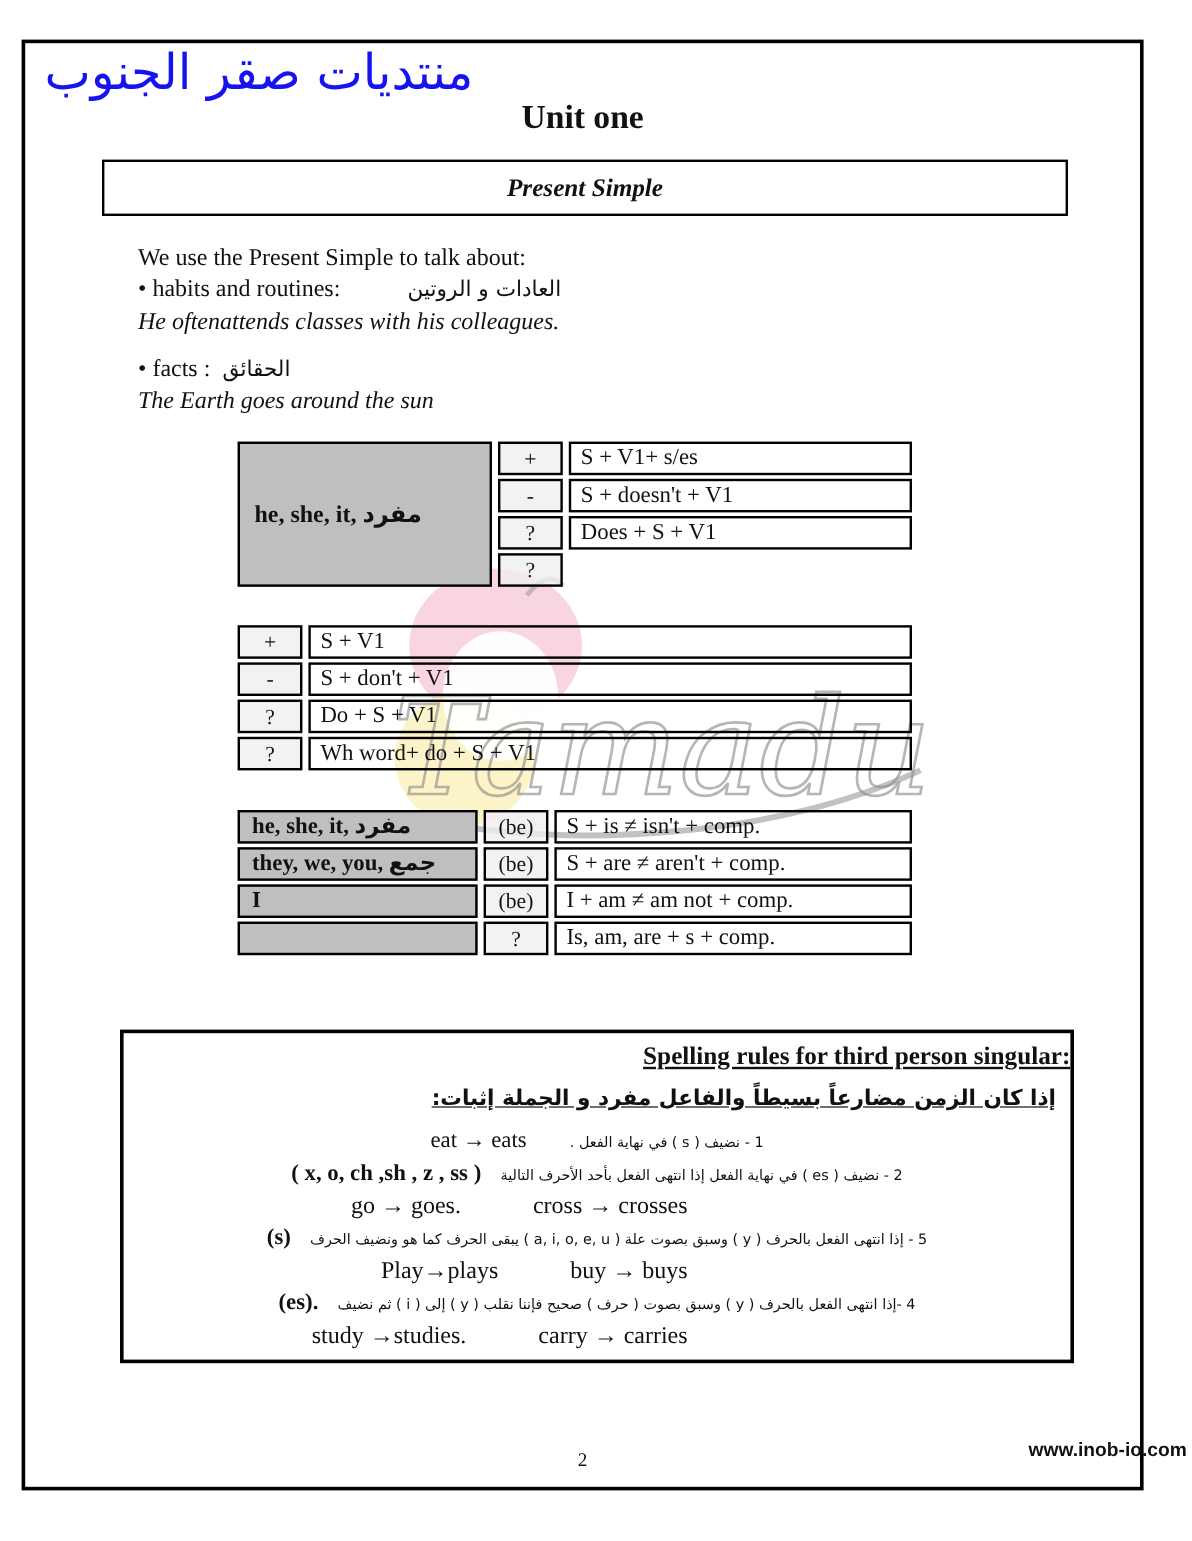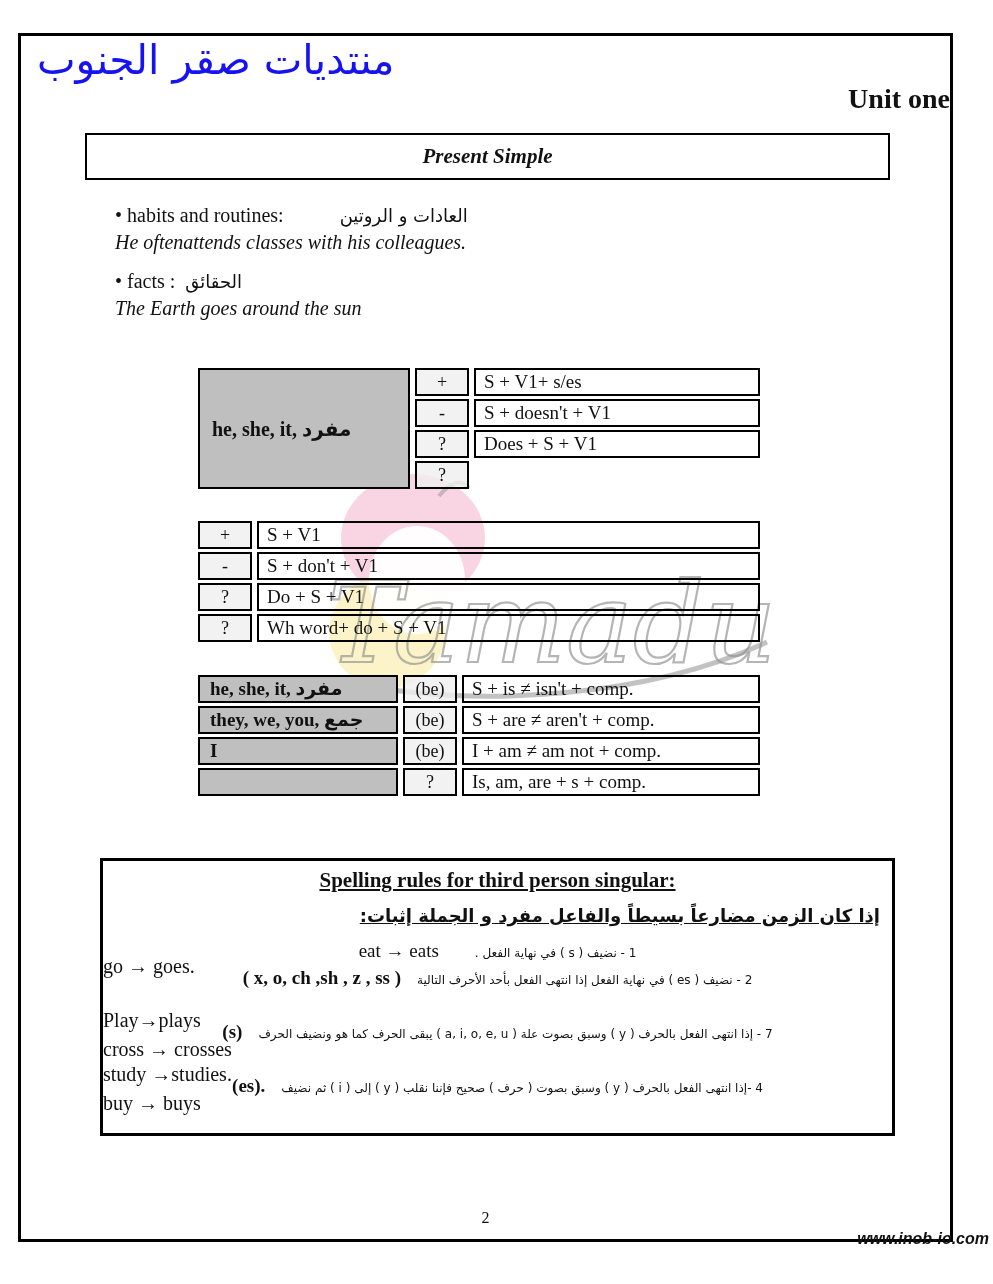--- a/index.html
+++ b/index.html
@@ -11,21 +11,21 @@
   .page{
     position:absolute;left:18px;top:33px;width:929px;height:1203px;
     border:3px solid #000;background:transparent;
   }
   
   .site-name{
     position:absolute;left:16px;top:2px;font-size:41px;color:#1713ee;
     font-family:"DejaVu Sans","Liberation Sans",sans-serif;line-height:1.1;
   }
   .unit-title{
-    position:absolute;left:0;right:0;top:47px;text-align:right;
+    position:absolute;left:0;right:0;top:47px;text-align:center;
     font-weight:bold;font-size:28px;
   }
   .lesson-box{
     position:absolute;left:64px;top:97px;width:801px;height:43px;
     border:2px solid #000;text-align:center;
     font-weight:bold;font-style:italic;font-size:21px;line-height:43px;
   }
   
   .intro{position:absolute;left:94px;top:166px;font-size:20px;line-height:26px;}
   .intro .ln{white-space:nowrap;}
@@ -59,46 +59,46 @@
     width:186px;background:#bfbfbf;border:2px solid #000;
     font-weight:bold;font-size:19px;line-height:24px;height:24px;
     padding-left:10px;white-space:nowrap;
   }
   
   .spelling-box{
     position:absolute;left:79px;top:822px;width:789px;height:272px;
     border:3px solid #000;overflow:hidden;
   }
   .sp-title{
-    text-align:center;font-weight:bold;text-decoration:underline;
+    text-align:right;font-weight:bold;text-decoration:underline;
     font-size:21px;margin-top:7px;
   }
   .sp-sub{
     direction:rtl;text-align:right;font-weight:bold;text-decoration:underline;
     font-size:20px;margin:12px 12px 14px 0;
     font-family:"DejaVu Sans",sans-serif;font-size:18px;
   }
   .rule{
     display:flex;direction:rtl;justify-content:center;align-items:baseline;
     font-size:19px;height:27px;white-space:nowrap;
   }
   .rule .ar{font-family:"DejaVu Sans",sans-serif;font-size:12px;}
   .rule .ex{direction:ltr;unicode-bidi:embed;}
   .g36{gap:36px;} .g16{gap:16px;}
   .bold{font-weight:bold;}
   .ex-line{
-    width:470px;display:flex;justify-content:center;gap:60px;
-    font-size:20px;height:27px;white-space:nowrap;flex-direction:column;
+    width:470px;display:flex;justify-content:flex-end;gap:60px;
+    font-size:20px;height:27px;white-space:nowrap;
   }
   
   .page-num{position:absolute;left:0;right:0;bottom:12px;text-align:center;font-size:16px;}
   .site-url{
-    position:absolute;right:4px;top:1230px;
+    position:absolute;right:4px;top:1200px;
     font-family:"Liberation Sans","DejaVu Sans",sans-serif;
-    font-weight:bold;font-style:italic;font-size:16px;
+    font-weight:bold;font-size:16px;
   }
 </style>
 </head>
 <body>
 
 <div class="page">
 
   <svg class="wm" width="460" height="250" aria-hidden="true">
     <ellipse cx="92" cy="72" rx="72" ry="64" fill="#f8cddd" opacity="0.85"></ellipse>
     <ellipse cx="66" cy="166" rx="58" ry="56" fill="#fcf3c2" opacity="0.9"></ellipse>
@@ -108,20 +108,21 @@
     <path d="M 24 216 C 160 244 330 230 446 176" fill="none" stroke="#8f8f8f" stroke-width="5" opacity="0.55"></path>
   </svg>
 
   <div class="site-name">منتديات صقر الجنوب</div>
   <div class="unit-title">Unit one</div>
   <div class="lesson-box">
     <span>Present Simple</span>
   </div>
 
   <div class="intro">
+    <div class="ln">We use the Present Simple to talk about:</div>
     <div class="ln">
       <span>• habits and routines:</span><span class="gap1"></span><span class="ar-inline">العادات و الروتين</span>
     </div>
     <div class="ln it mb12">He oftenattends classes with his colleagues.</div>
     <div class="ln">
       <span>• facts :</span><span class="gap2"></span><span class="ar-inline">الحقائق</span>
     </div>
     <div class="ln it">The Earth goes around the sun</div>
   </div>
 
@@ -203,21 +204,21 @@
       <span class="ar">2 - نضيف ( es ) في نهاية الفعل إذا انتهى الفعل بأحد الأحرف التالية</span>
       <span class="ex bold">( x, o, ch ,sh , z , ss )</span>
     </div>
 
     <div class="ex-line">
       <span>go → goes.</span>
       <span>cross → crosses</span>
     </div>
 
     <div class="rule g16">
-      <span class="ar">7 - إذا انتهى الفعل بالحرف ( y ) وسبق بصوت علة ( a, i, o, e, u ) يبقى الحرف كما هو ونضيف الحرف</span>
+      <span class="ar">5 - إذا انتهى الفعل بالحرف ( y ) وسبق بصوت علة ( a, i, o, e, u ) يبقى الحرف كما هو ونضيف الحرف</span>
       <span class="ex bold">(s)</span>
     </div>
 
     <div class="ex-line">
       <span>Play→plays</span>
       <span>buy → buys</span>
     </div>
 
     <div class="rule g16">
       <span class="ar">4 -إذا انتهى الفعل بالحرف ( y ) وسبق بصوت ( حرف ) صحيح فإننا نقلب ( y ) إلى ( i ) ثم نضيف</span>

